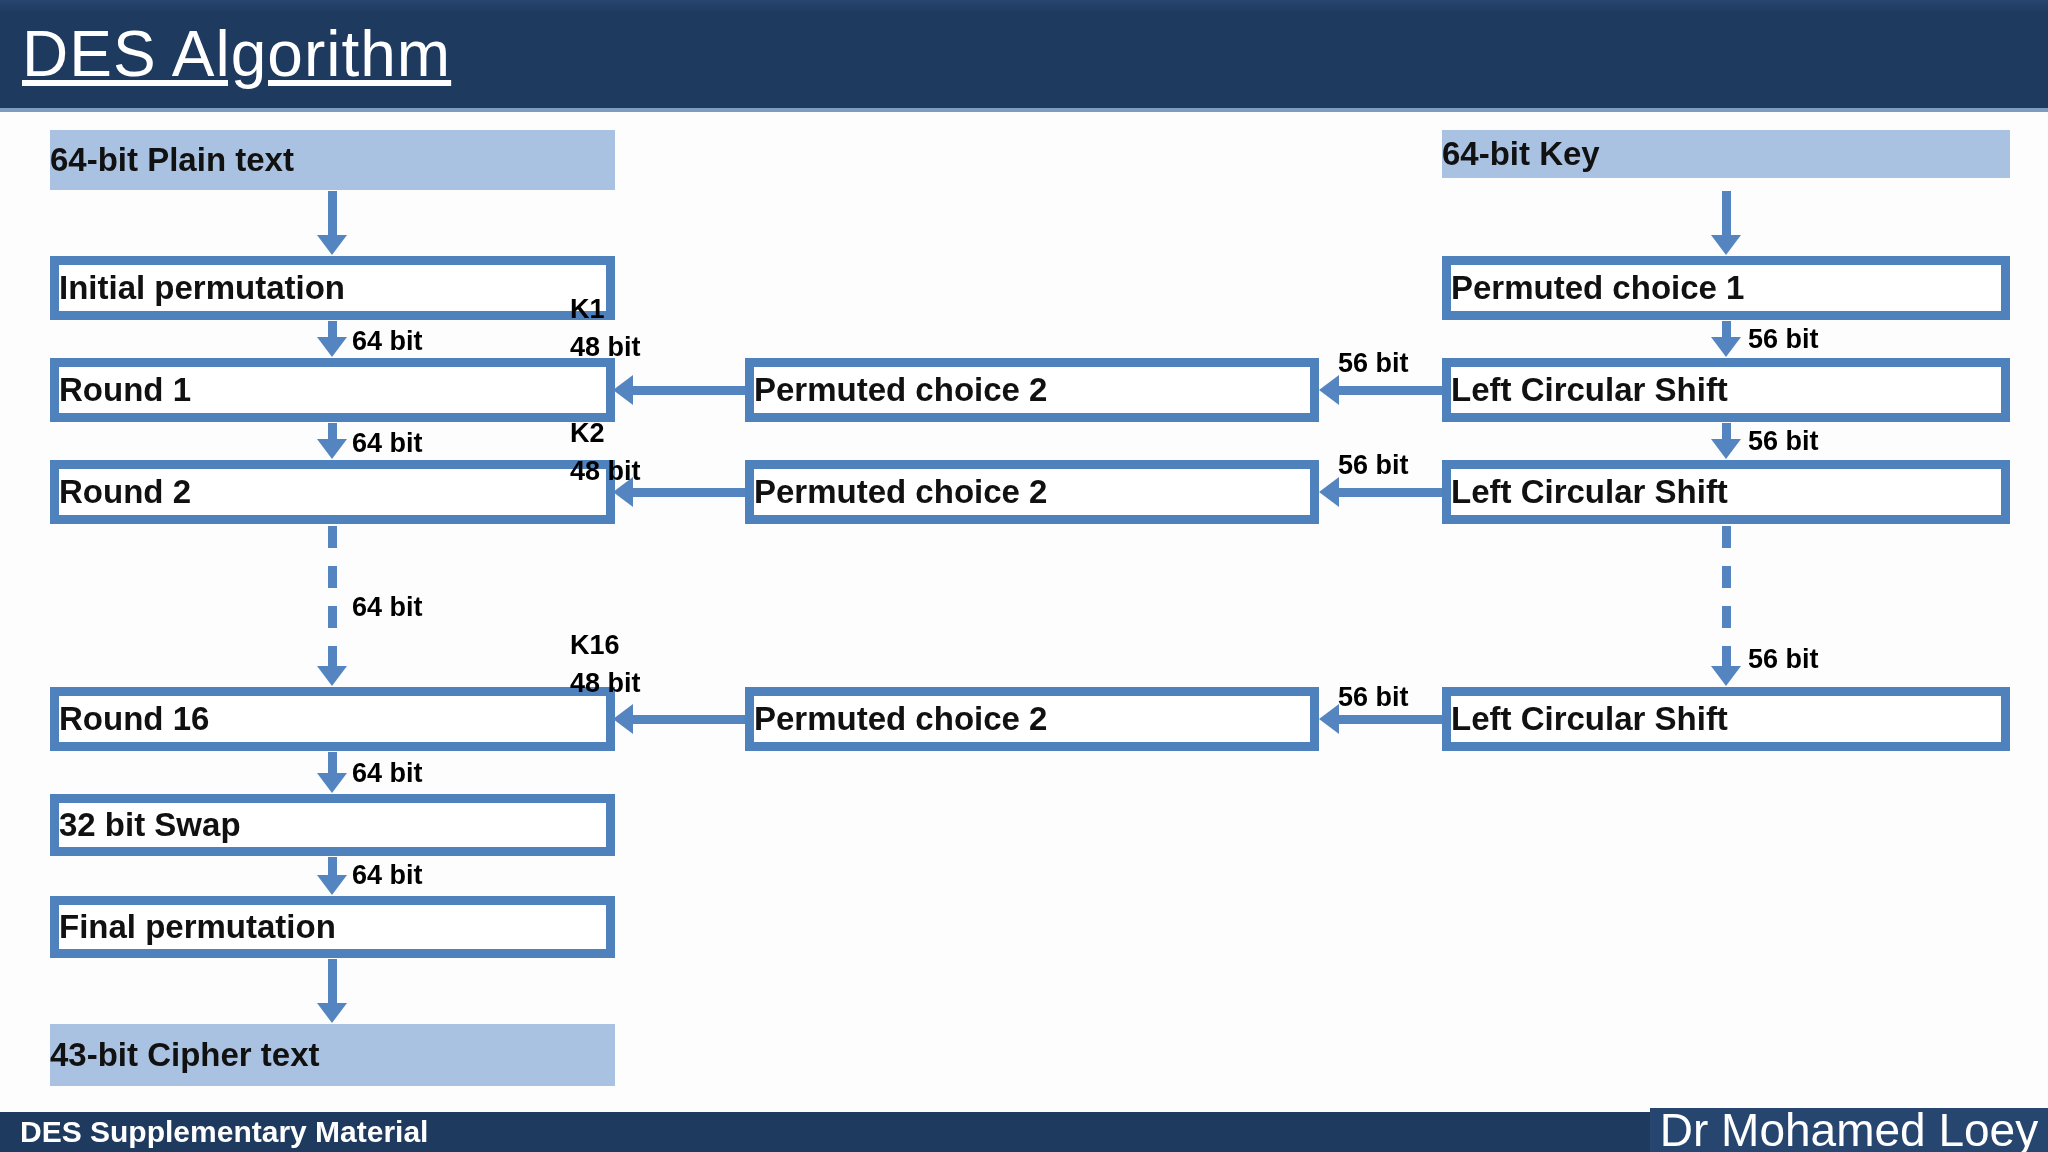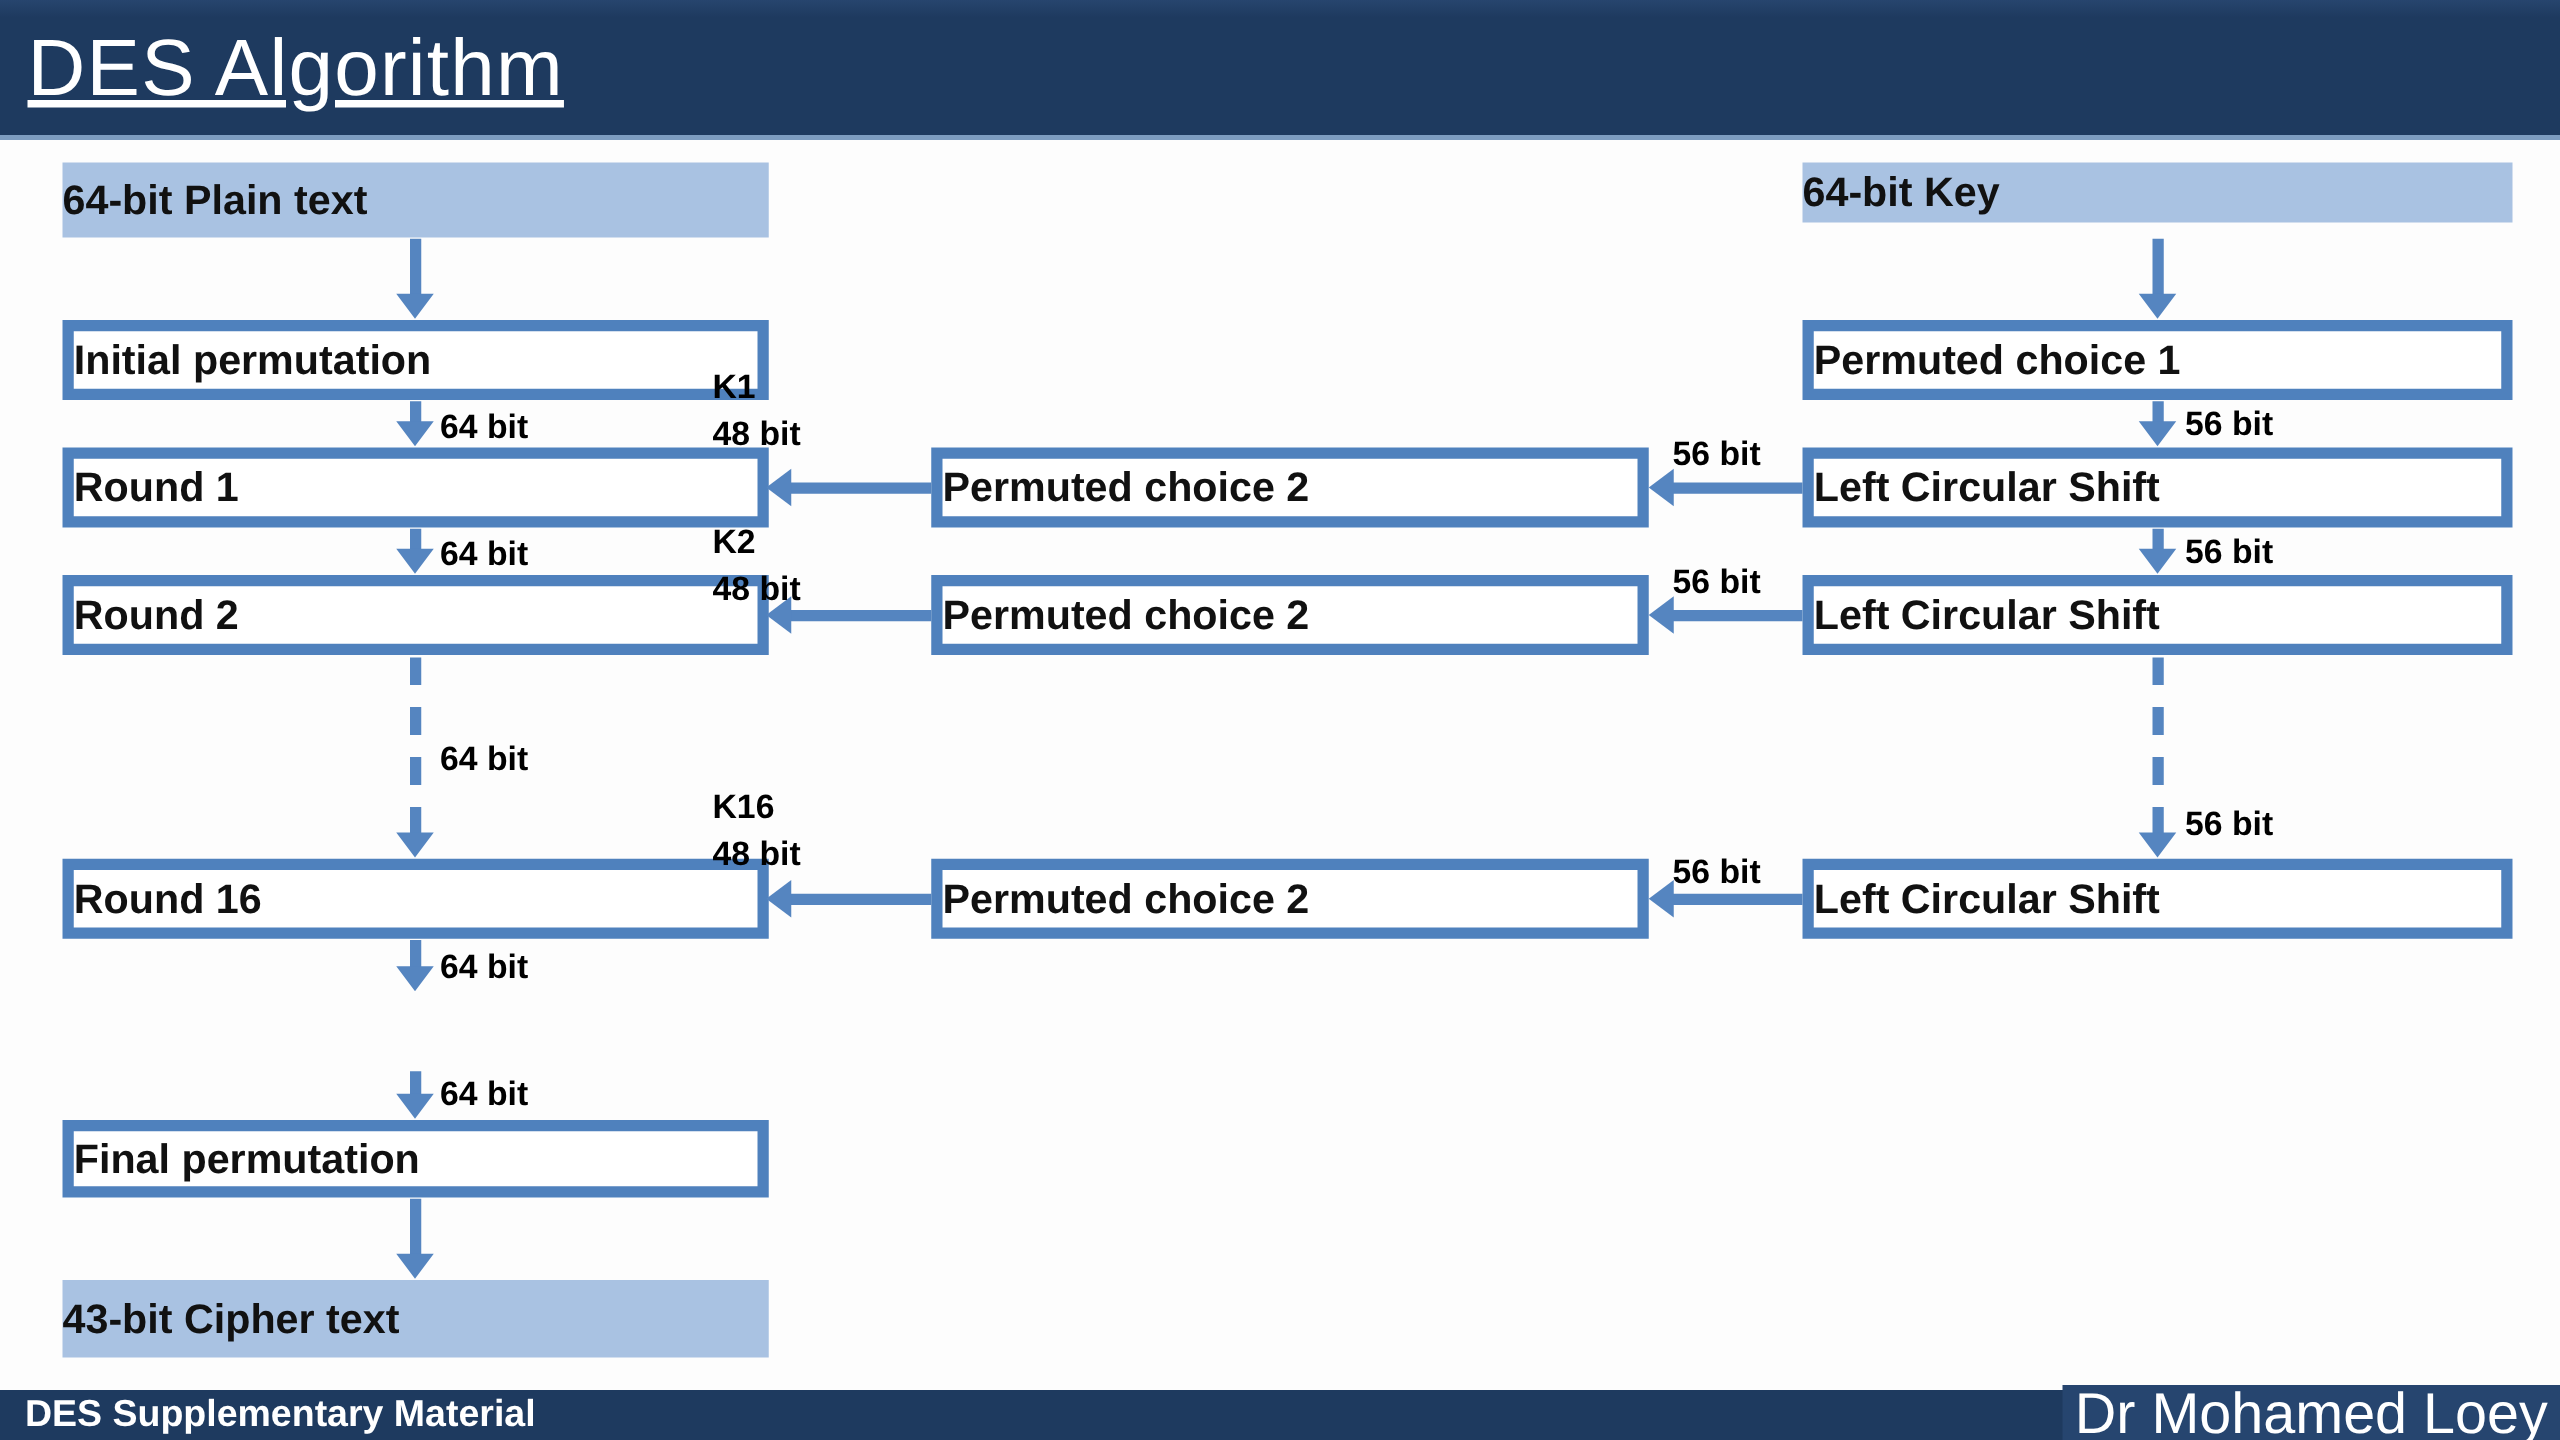--- a/index.html
+++ b/index.html
@@ -109,20 +109,23 @@
   </div>
   <div class="node" style="left:50px;top:358px;width:565px;height:64px">
     <span>Round 1</span>
   </div>
   <div class="node" style="left:50px;top:460px;width:565px;height:64px">
     <span>Round 2</span>
   </div>
   <div class="node" style="left:50px;top:687px;width:565px;height:64px">
     <span>Round 16</span>
   </div>
+  <div class="node" style="left:50px;top:794px;width:565px;height:62px">
+    <span>32 bit Swap</span>
+  </div>
   <div class="node" style="left:50px;top:896px;width:565px;height:62px">
     <span>Final permutation</span>
   </div>
   <div class="node filled" style="left:50px;top:1024px;width:565px;height:62px">
     <span>43-bit Cipher text</span>
   </div>
 
   <div class="node" style="left:745px;top:358px;width:574px;height:64px">
     <span>Permuted choice 2</span>
   </div>

